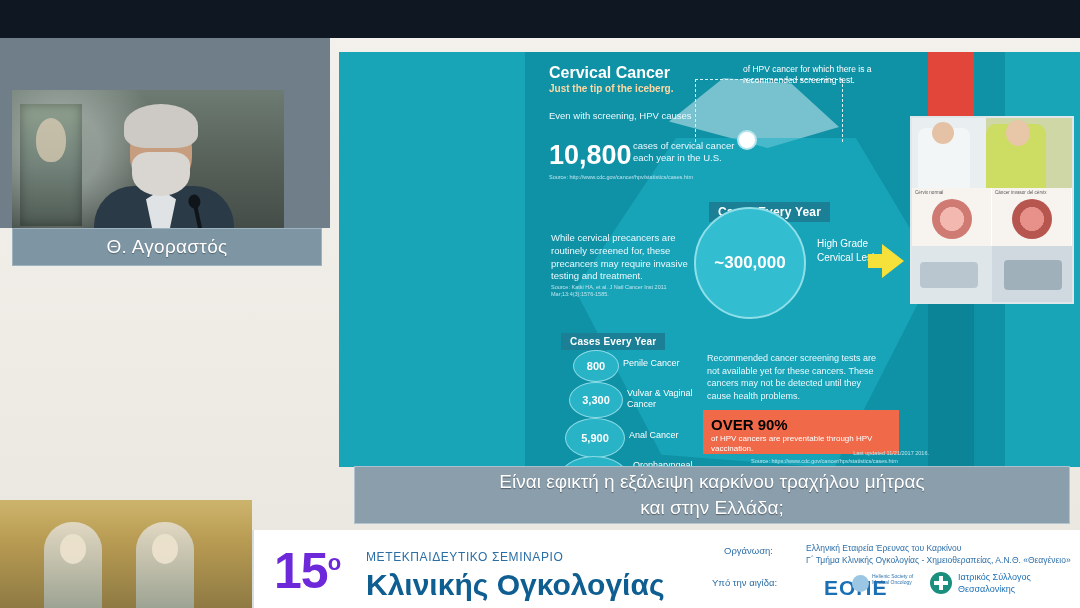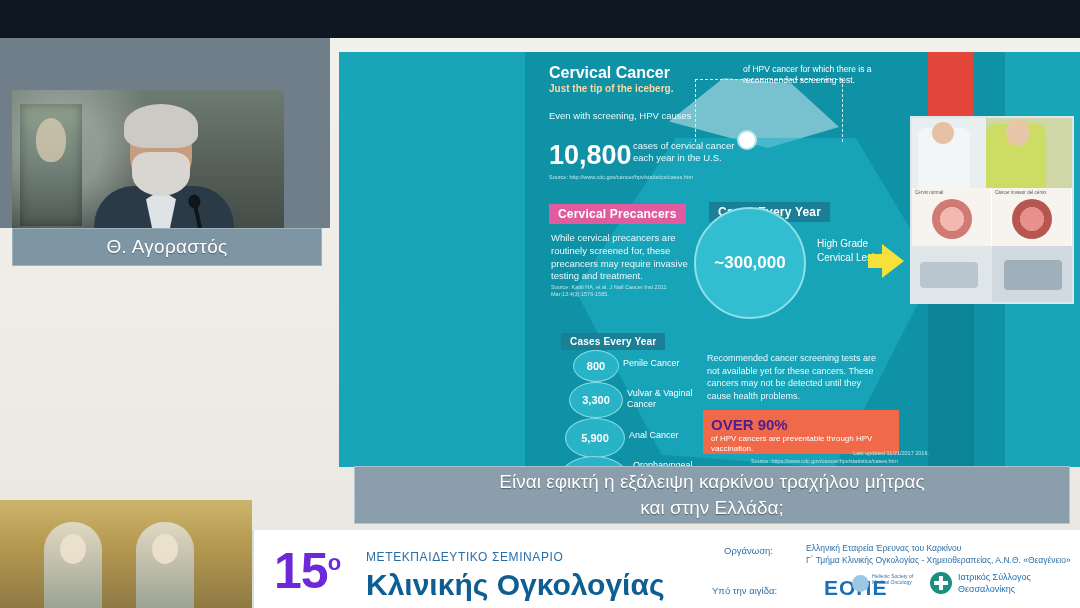--- a/index.html
+++ b/index.html
@@ -307,21 +307,21 @@
     line-height: 1.4;
   }
   #over90-box {
     position: absolute;
     left: 364px; top: 358px;
     width: 196px; height: 44px;
     background: #f06a4a;
     padding: 6px 8px;
     box-sizing: border-box;
   }
-  #over90-title { color: #4c1d95; font-size: 15px; font-weight: bold; }
+  #over90-title { color: #000000; font-size: 15px; font-weight: bold; }
   #over90-text  { color: #ffffff; font-size: 8px; line-height: 1.25; margin-top: 1px; }
 
   
   #collage {
     position: absolute;
     right: 6px; top: 64px;
     width: 160px; height: 184px;
     background: #ffffff;
     border: 2px solid #dfe7ea;
     overflow: hidden;
@@ -607,21 +607,20 @@
 
     <div class="s-body" style="left:210px; top:58px; width:170px;">Even with screening, HPV causes</div>
     <div id="s-bignum">10,800</div>
     <div id="s-bignum-side">cases of cervical cancer each year in the U.S.</div>
     <div class="s-tiny" style="left:210px; top:122px; width:180px;">Source: http://www.cdc.gov/cancer/hpv/statistics/cases.htm</div>
 
     <div class="dash-line"></div>
     <div class="pin"></div>
     <div id="s-topright">of HPV cancer for which there is a recommended screening test.</div>
 
-    <div class="tag tag-pink" style="left:210px; top:152px;">Cervical Precancers</div>
     <div class="s-body" style="left:212px; top:180px; width:140px;">While cervical precancers are routinely screened for, these precancers may require invasive testing and treatment.</div>
     <div class="s-tiny" style="left:212px; top:232px; width:150px;">Source: Katki HA, et al. J Natl Cancer Inst 2011 Mar;13:4(3):1576-1585.</div>
 
     <div class="tag tag-blue" style="left:370px; top:150px;">Cases Every Year</div>
     <div class="bubble-big">~300,000</div>
     <div id="s-hgl">High Grade Cervical Lesions</div>
 
     <div class="tag tag-blue" style="left:222px; top:281px; font-size:10px;">Cases Every Year</div>
 
     <div class="bubble-s" style="left:234px; top:298px; width:44px; height:30px;">800</div>
@@ -685,21 +684,21 @@
     <div id="banner-divider"></div>
 
     <div id="num15"><span>15</span><sup>ο</sup></div>
 
     <div id="sem-line1">ΜΕΤΕΚΠΑΙΔΕΥΤΙΚΟ ΣΕΜΙΝΑΡΙΟ</div>
     <div id="sem-line2">Κλινικής Ογκολογίας</div>
 
     <div class="org-label" style="left:724px; bottom:52px;">Οργάνωση:</div>
     <div class="org-text" style="left:786px; bottom:54px;">Ελληνική Εταιρεία Έρευνας του Καρκίνου</div>
     <div class="org-text" style="left:786px; bottom:42px;">Γ΄ Τμήμα Κλινικής Ογκολογίας - Χημειοθεραπείας, Α.Ν.Θ. «Θεαγένειο»</div>
-    <div class="org-label" style="left:712px; bottom:12px;">Υπό την αιγίδα:</div>
+    <div class="org-label" style="left:712px; bottom:20px;">Υπό την αιγίδα:</div>
 
     <div id="logo-eope">EOΠΕ</div>
 
     <div id="logo-mid">
       <span class="lm-dot"></span>
       <span class="lm-t">Hellenic Society of Medical Oncology</span>
     </div>
 
     <div id="logo-isth">
       <span class="cross"></span>

